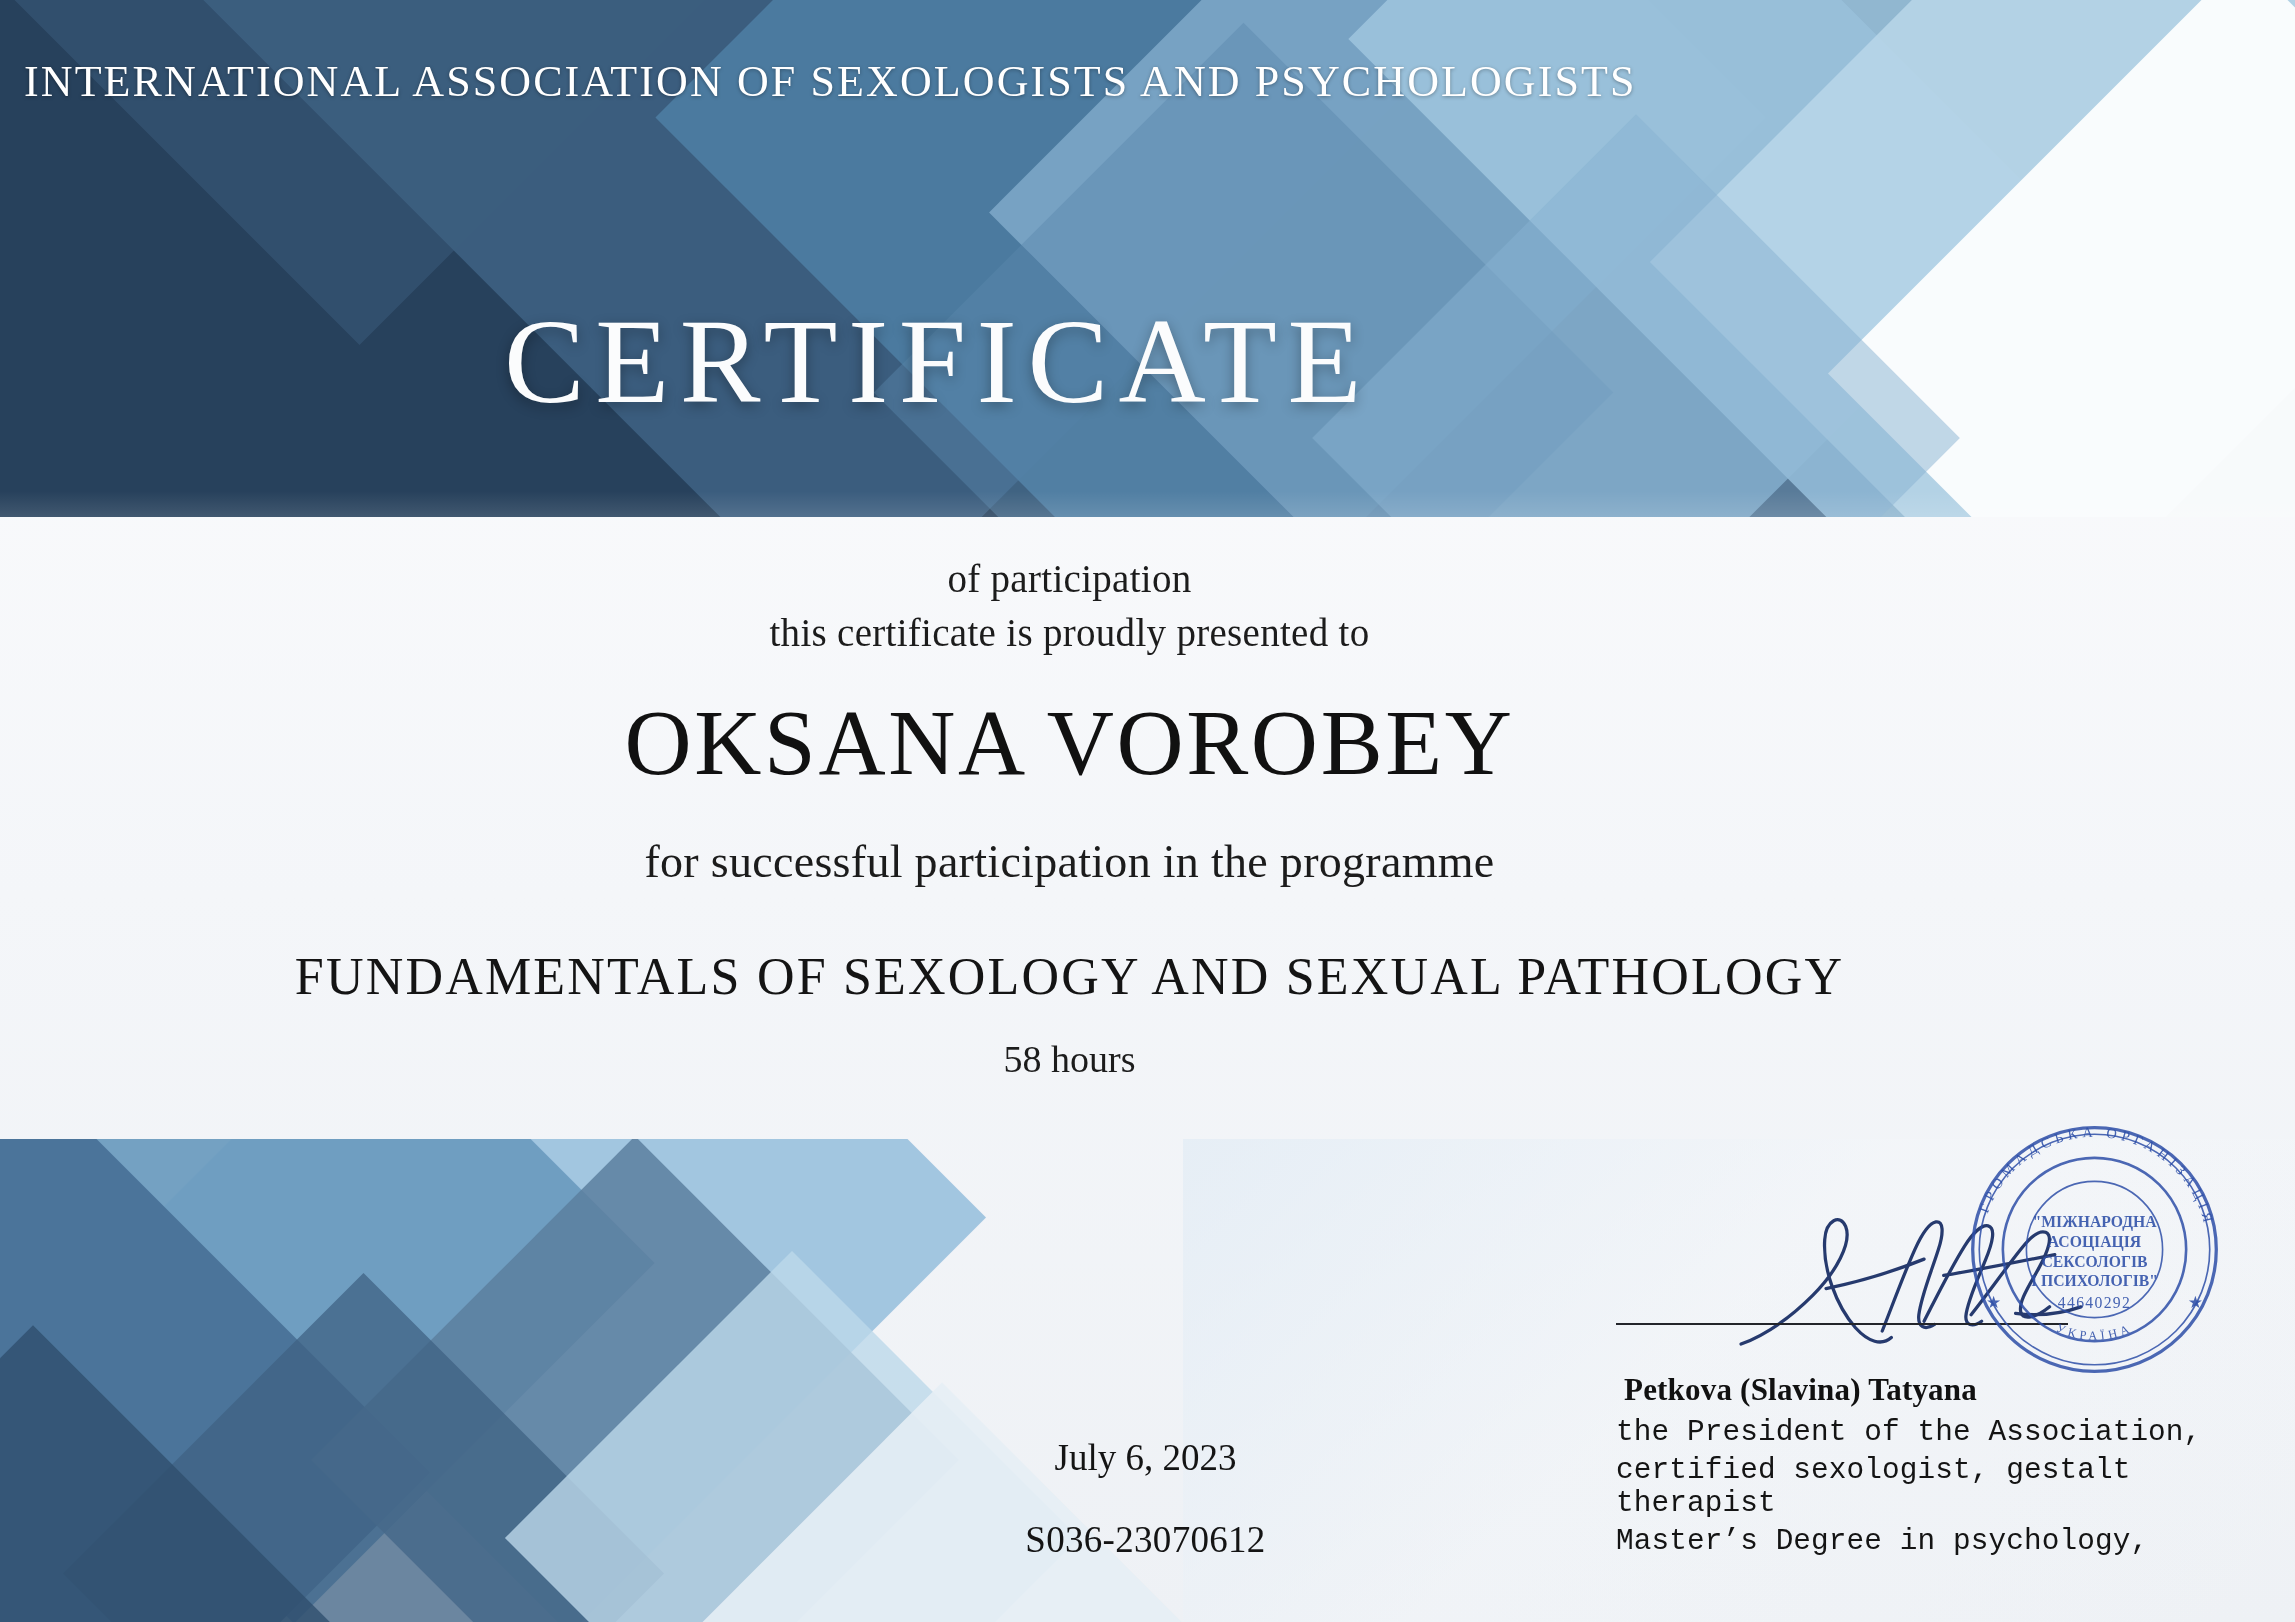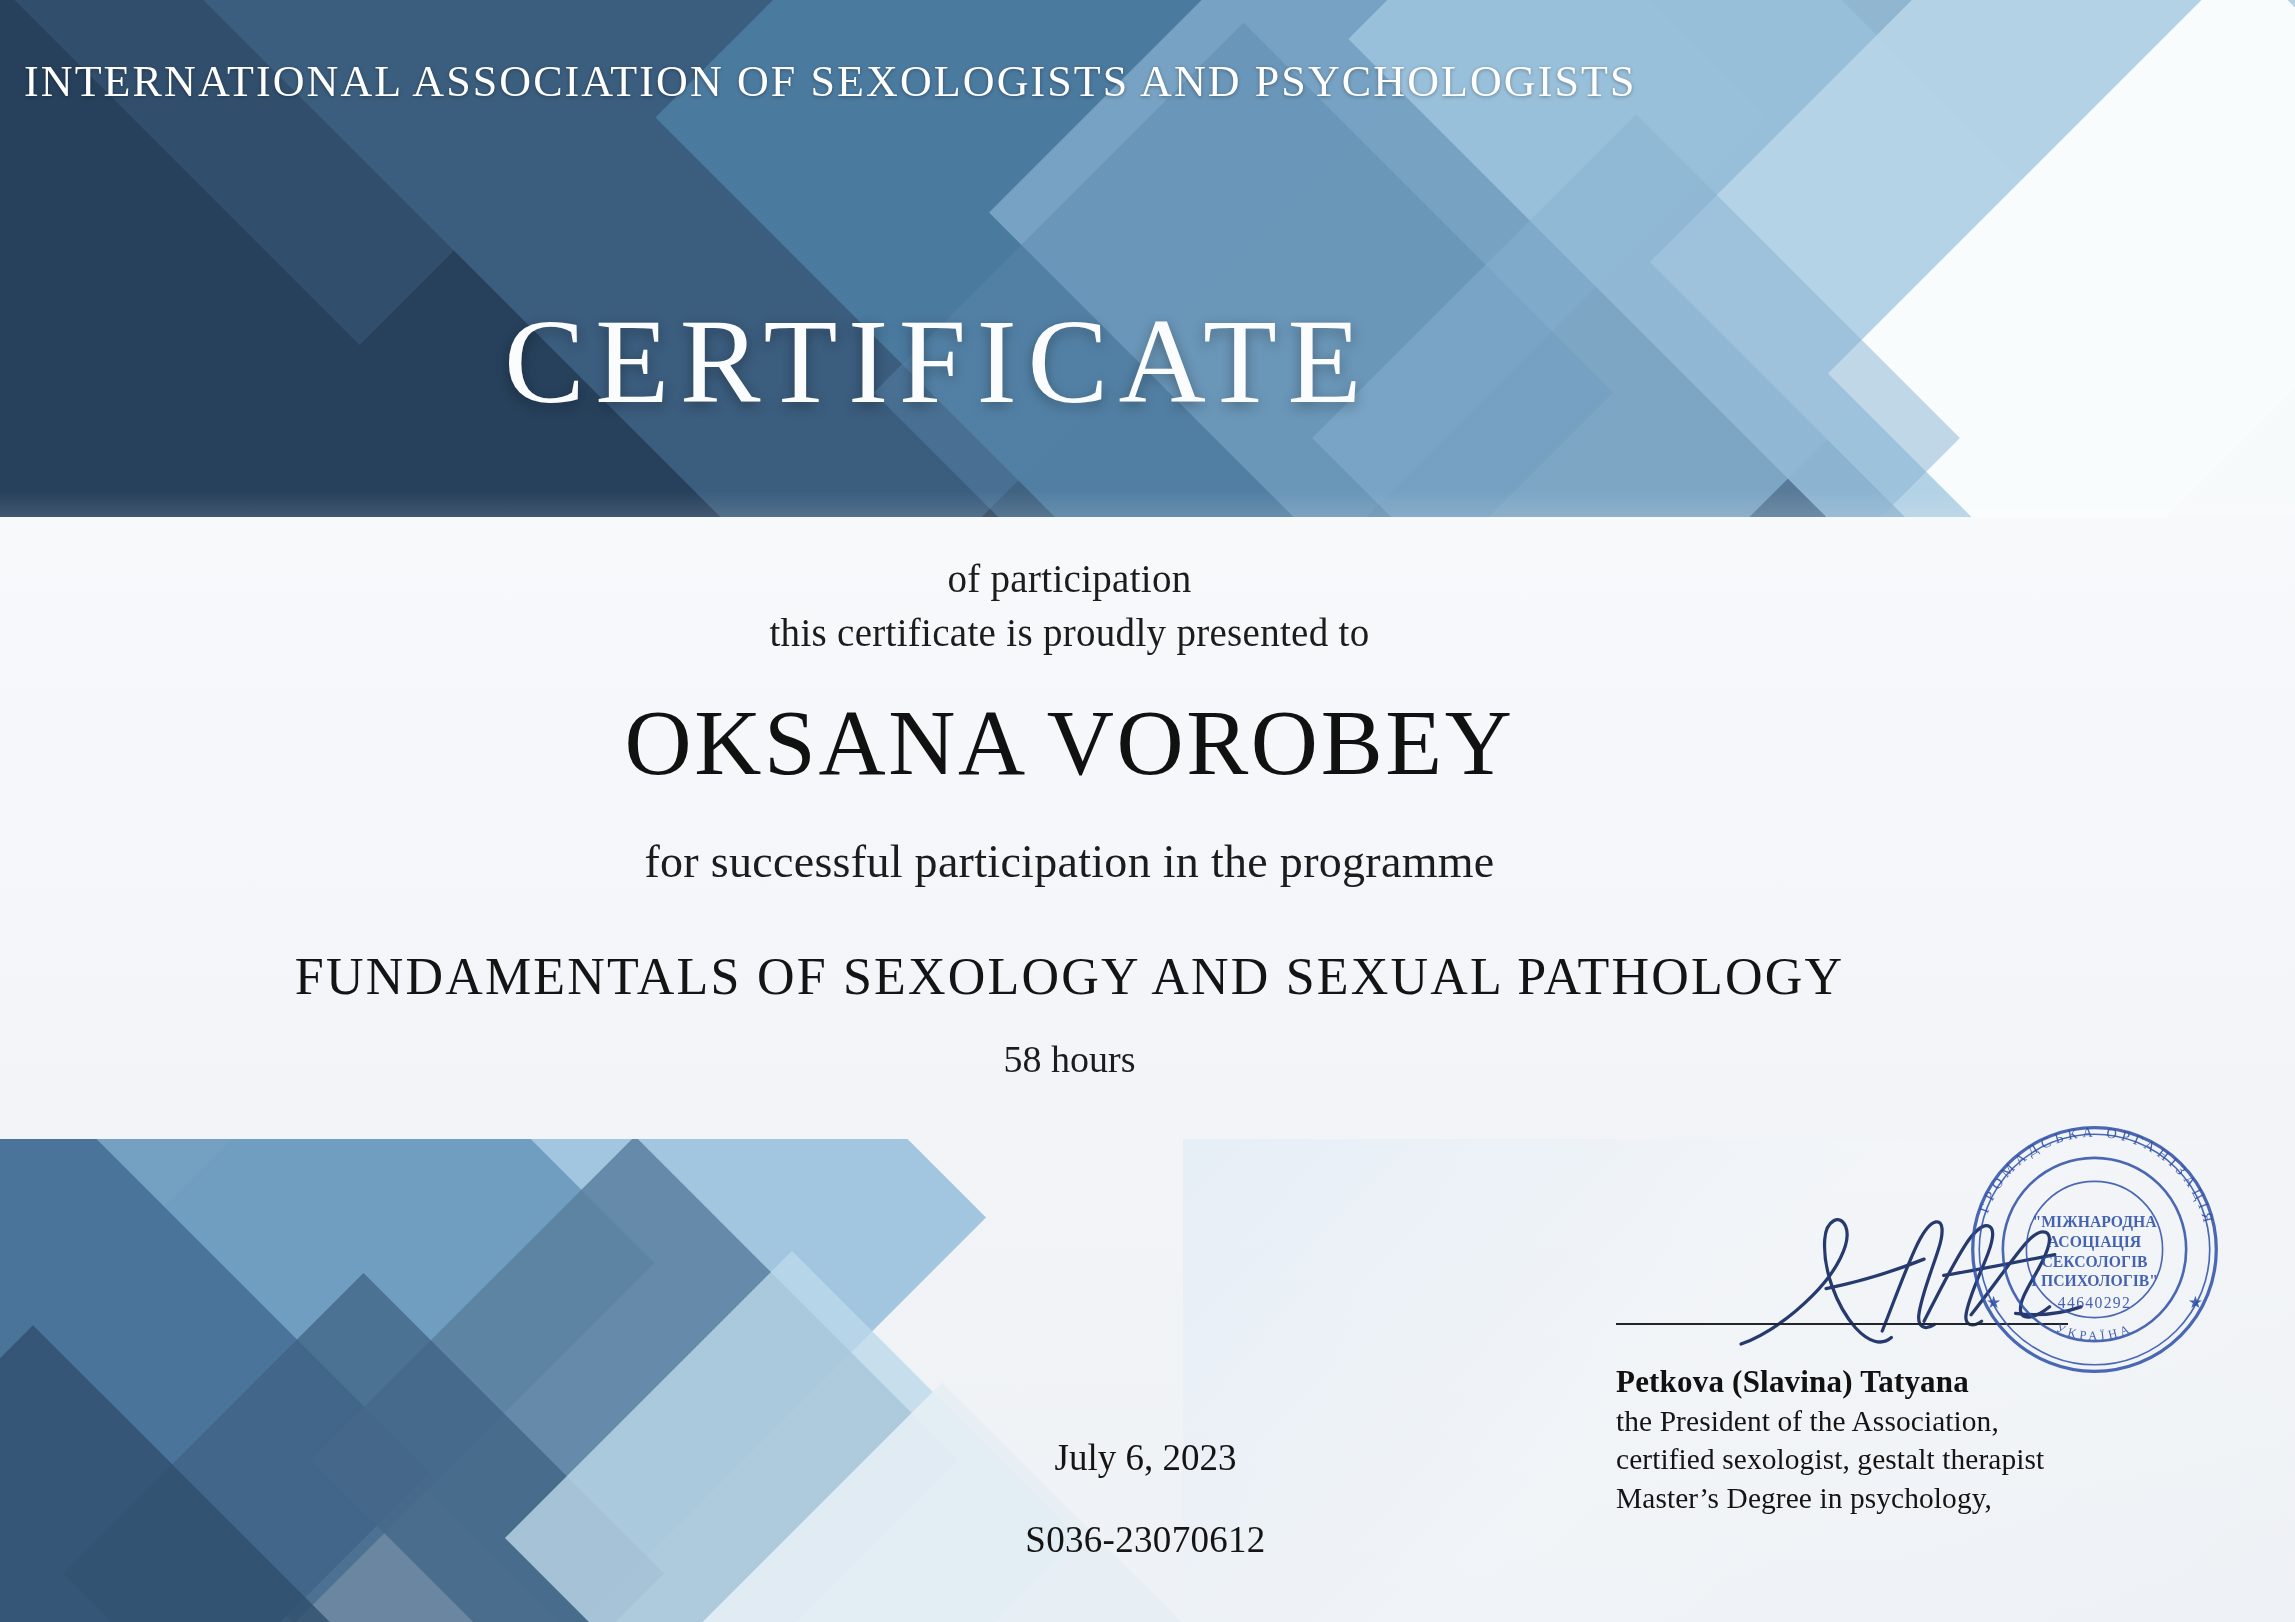--- a/index.html
+++ b/index.html
@@ -267,28 +267,29 @@
     top: 1323px;
     width: 452px;
     height: 2px;
     background: #23252a;
   }
   .sig-name {
     font-size: 31px;
     font-weight: bold;
     color: #111111;
     letter-spacing: 0.2px;
-    margin: 0;
+    margin: 8px;
     padding-top: 42px;
   }
   .sig-line {
     font-size: 29.4px;
     color: #141414;
     margin: 5.2px 0 0 0;
     letter-spacing: 0.1px;
+    font-family: Liberation Mono, monospace;
   }
 
   .signature-svg {
     position: absolute;
     left: 1728px;
     top: 1197px;
     pointer-events: none;
   }
 
   

